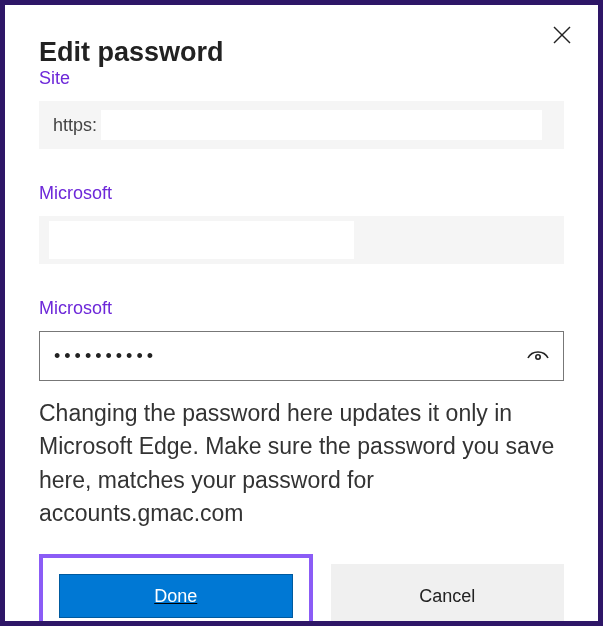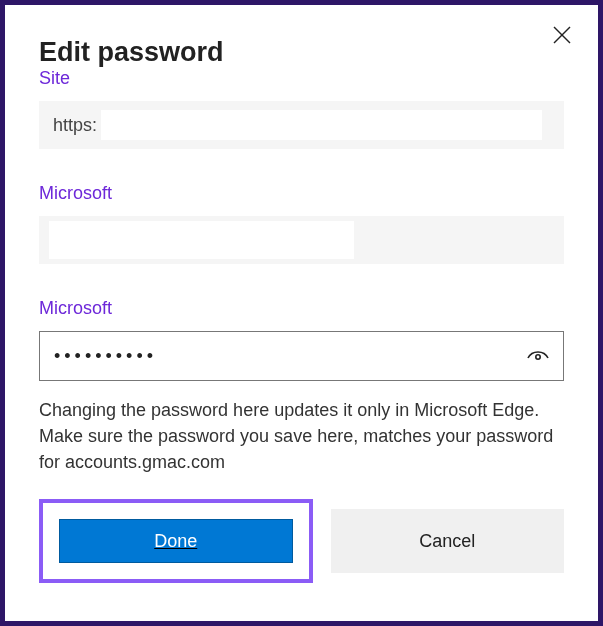--- a/index.html
+++ b/index.html
@@ -119,21 +119,21 @@
       height: 28px;
     }
     .reveal-btn svg {
       width: 24px;
       height: 24px;
       stroke: #222;
       stroke-width: 1.6;
       fill: none;
     }
     .helper-text {
-      font-size: 18px;
+      font-size: 23px;
       color: #333;
       line-height: 1.45;
       margin-bottom: 24px;
     }
     .button-row {
       display: flex;
       gap: 18px;
     }
     .done-wrap {
       border: 4px solid #8b5cf6;

